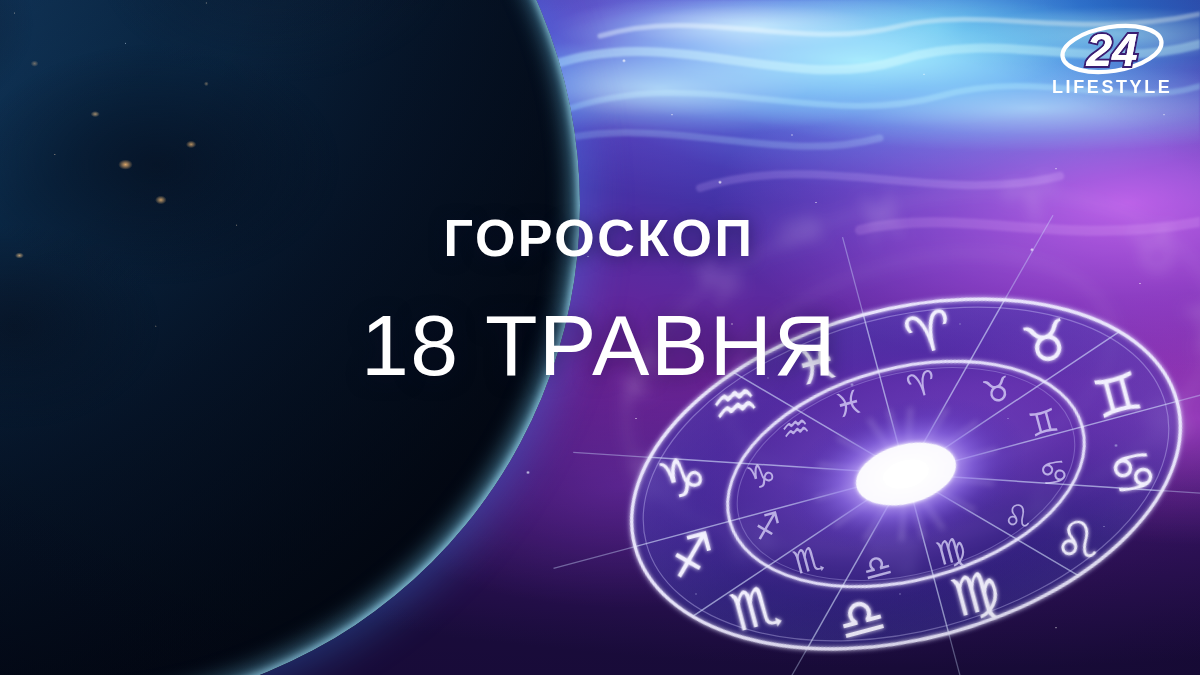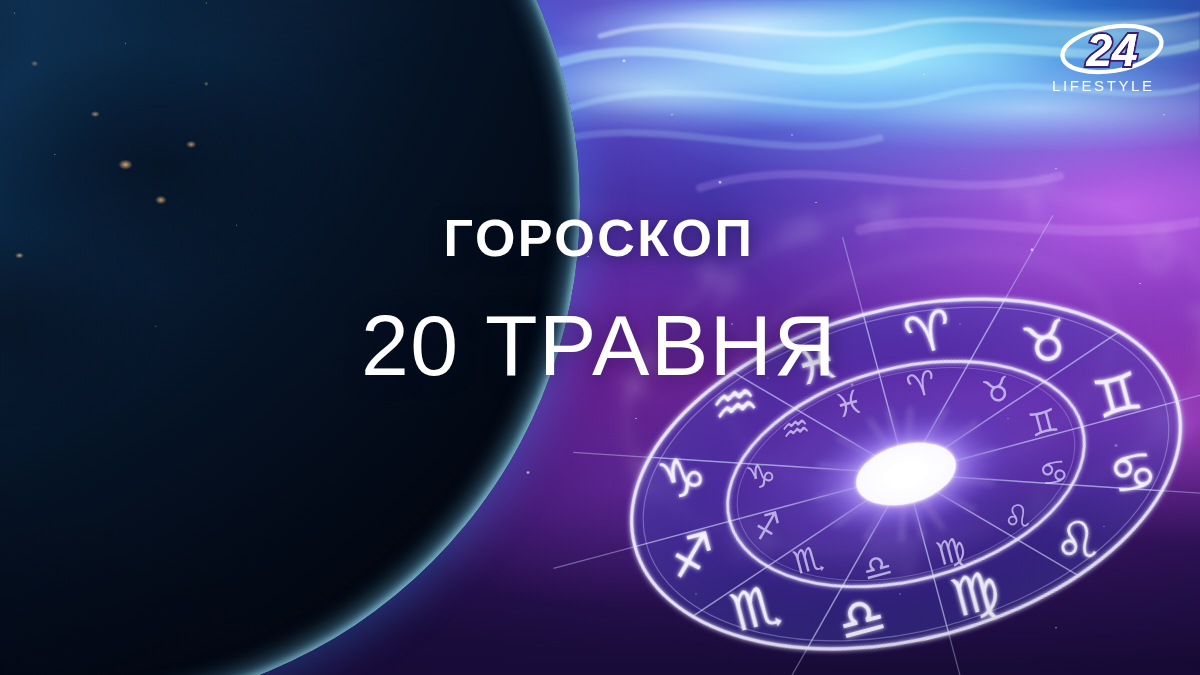--- a/index.html
+++ b/index.html
@@ -256,22 +256,22 @@
     width:120px; height:86px;
     z-index:50;
     text-align:left;
   }
   #logo-mark{ position:relative; width:120px; height:58px; }
   #logo-mark svg{ width:100%; height:100%; display:block; overflow:visible; }
   #logo-lifestyle{
     display:block;
     margin-top:-2px;
     color:#fff;
-    font-size:15px;
-    font-weight:normal;
+    font-size:18px;
+    font-weight:bold;
     letter-spacing:2.6px;
     line-height:1;
   }
 
   
   #vignette{
     background:radial-gradient(120% 95% at 50% 46%, rgba(0,0,0,0) 46%, rgba(4,2,18,.24) 80%, rgba(3,1,14,.48) 100%);
     pointer-events:none;
   }
 </style>
@@ -443,21 +443,21 @@
 
         <ellipse cx="0" cy="0" rx="126" ry="74" fill="url(#coreGlow)"></ellipse>
         <ellipse cx="0" cy="0" rx="52" ry="30" fill="#ffffff" opacity=".95" filter="url(#softGlow)"></ellipse>
         <ellipse cx="0" cy="0" rx="24" ry="14" fill="#ffffff"></ellipse>
       </g>
     </svg>
   </div>
 
   <div id="headline-block">
     <span id="title-horoscope">ГОРОСКОП</span>
-    <span id="title-date">20 ТРАВНЯ</span>
+    <span id="title-date">18 ТРАВНЯ</span>
   </div>
 
   <div id="logo">
     <div id="logo-mark">
       <svg viewBox="0 0 120 58">
 
         <g>
           <ellipse cx="60" cy="27" rx="50" ry="22" transform="rotate(-9 60 27)" fill="none" stroke="#ffffff" stroke-width="4.2"></ellipse>
         </g>
 

